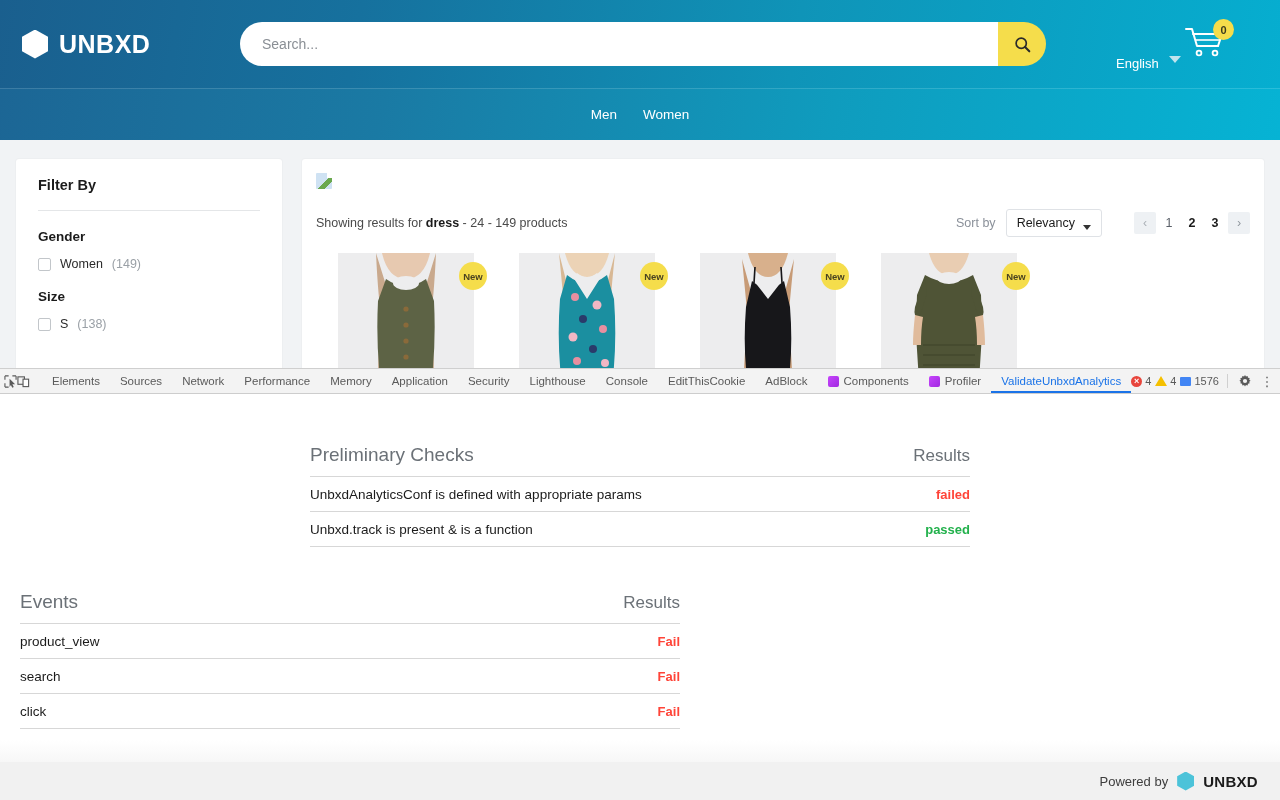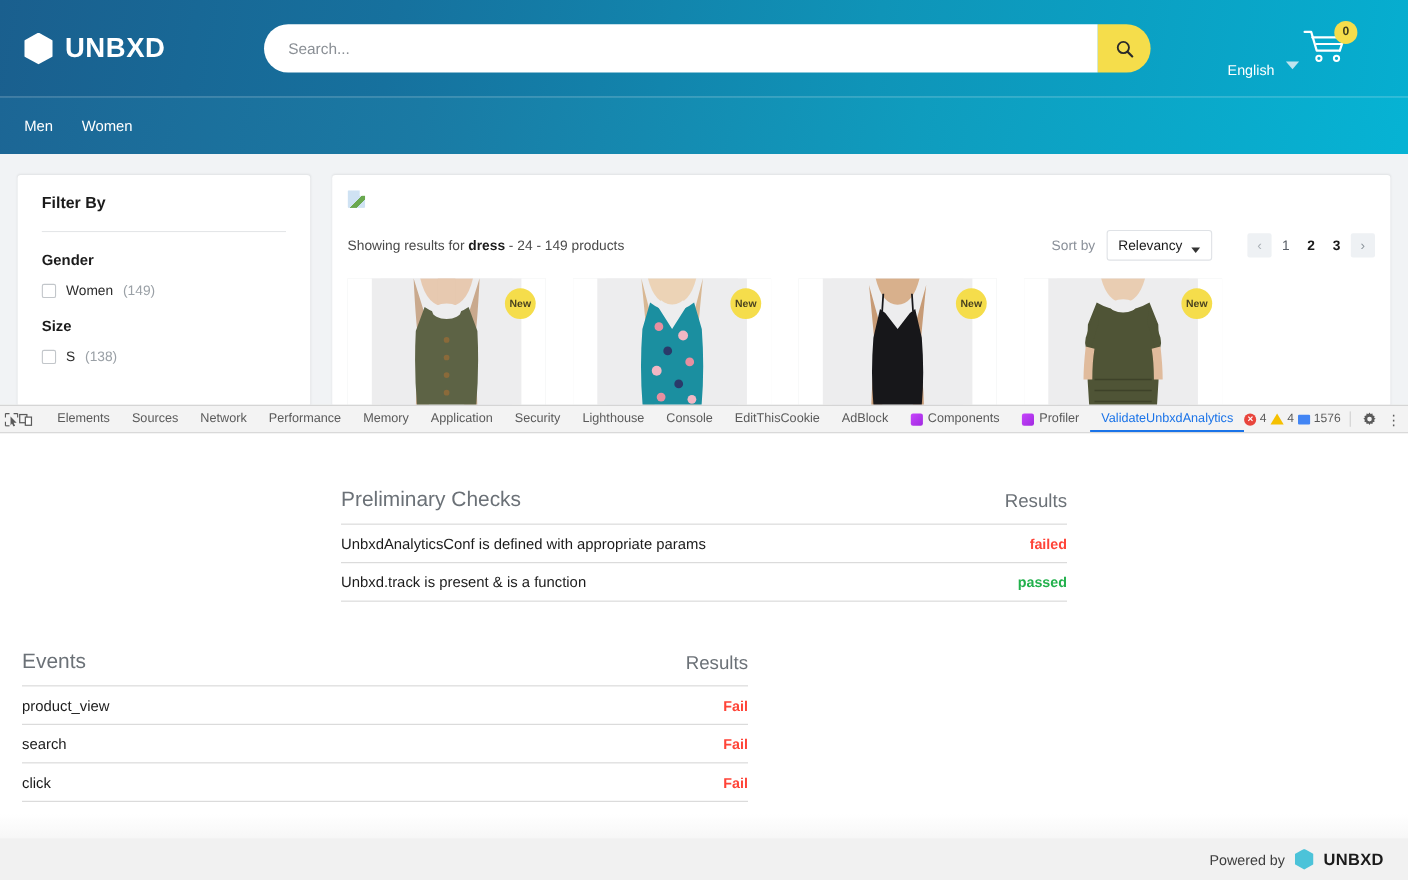--- a/index.html
+++ b/index.html
@@ -57,20 +57,21 @@
     position: absolute; right: -8px; top: -6px;
     width: 21px; height: 21px; border-radius: 50%;
     background: #f5dd4b; color: #3c3c1e; font-size: 11px;
     display: flex; align-items: center; justify-content: center; font-weight: 600;
   }
   .navbar {
     height: 52px; width: 1280px;
     background: linear-gradient(100deg, #1c6695 0%, #1a7aa4 30%, #0f9cbe 65%, #06b3d4 100%);
     display: flex; align-items: center; padding: 0 22px; gap: 26px;
     border-top: 1px solid rgba(255,255,255,0.14);
+    justify-content: center;
   }
   .navbar a {
     color: #ffffff; font-size: 13.5px; text-decoration: none; cursor: pointer;
   }
   .content { display: flex; padding: 19px 16px 0 16px; gap: 20px; }
   .facets {
     width: 266px; background: #fff; border-radius: 3px;
     padding: 18px 22px 10px 22px; box-shadow: 0 0 2px rgba(0,0,0,0.07);
   }
   .facets h3 { font-size: 14.5px; color: #1b1b1b; font-weight: bold; }
@@ -105,21 +106,21 @@
   }
   .tri { width:0;height:0;border-left:4px solid transparent;border-right:4px solid transparent;border-top:5px solid #333; }
   .pager { display: flex; align-items: center; gap: 3px; margin-left: 22px; }
   .pg {
     min-width: 20px; height: 22px; display:flex;align-items:center;justify-content:center;
     font-size: 12.5px; color: #5a6069; cursor: pointer; padding: 0 5px; border-radius:2px;
   }
   .pg.cur { color: #1b1b1b; font-weight: bold; }
   .pg.arrow { background: #eef1f4; color: #aab0b6; width: 22px; }
   .pg.arrow.next { color: #8d959c; }
-  .grid { display: flex; gap: 25px; margin-top: 16px; }
+  .grid { display: flex; gap: 1px; margin-top: 16px; }
   .card { position: relative; width: 180px; height: 124px; background: #eceded; overflow:hidden; }
   .badge-new {
     position: absolute; right: 9px; top: 9px; width: 28px; height: 28px;
     border-radius: 50%; background: #f5dd4b; color: #4a4320;
     font-size: 9.5px; display: flex; align-items: center; justify-content: center; font-weight: 600;
   }
   .cardstrip { position:absolute; left:0; right:0; top:0; bottom:0; background:#fff; }
   .figbox { position:absolute; left:22px; right:22px; top:0; bottom:0; background:#ededee; }
   .torso { position:absolute; left:50%; transform:translateX(-50%); }
 

